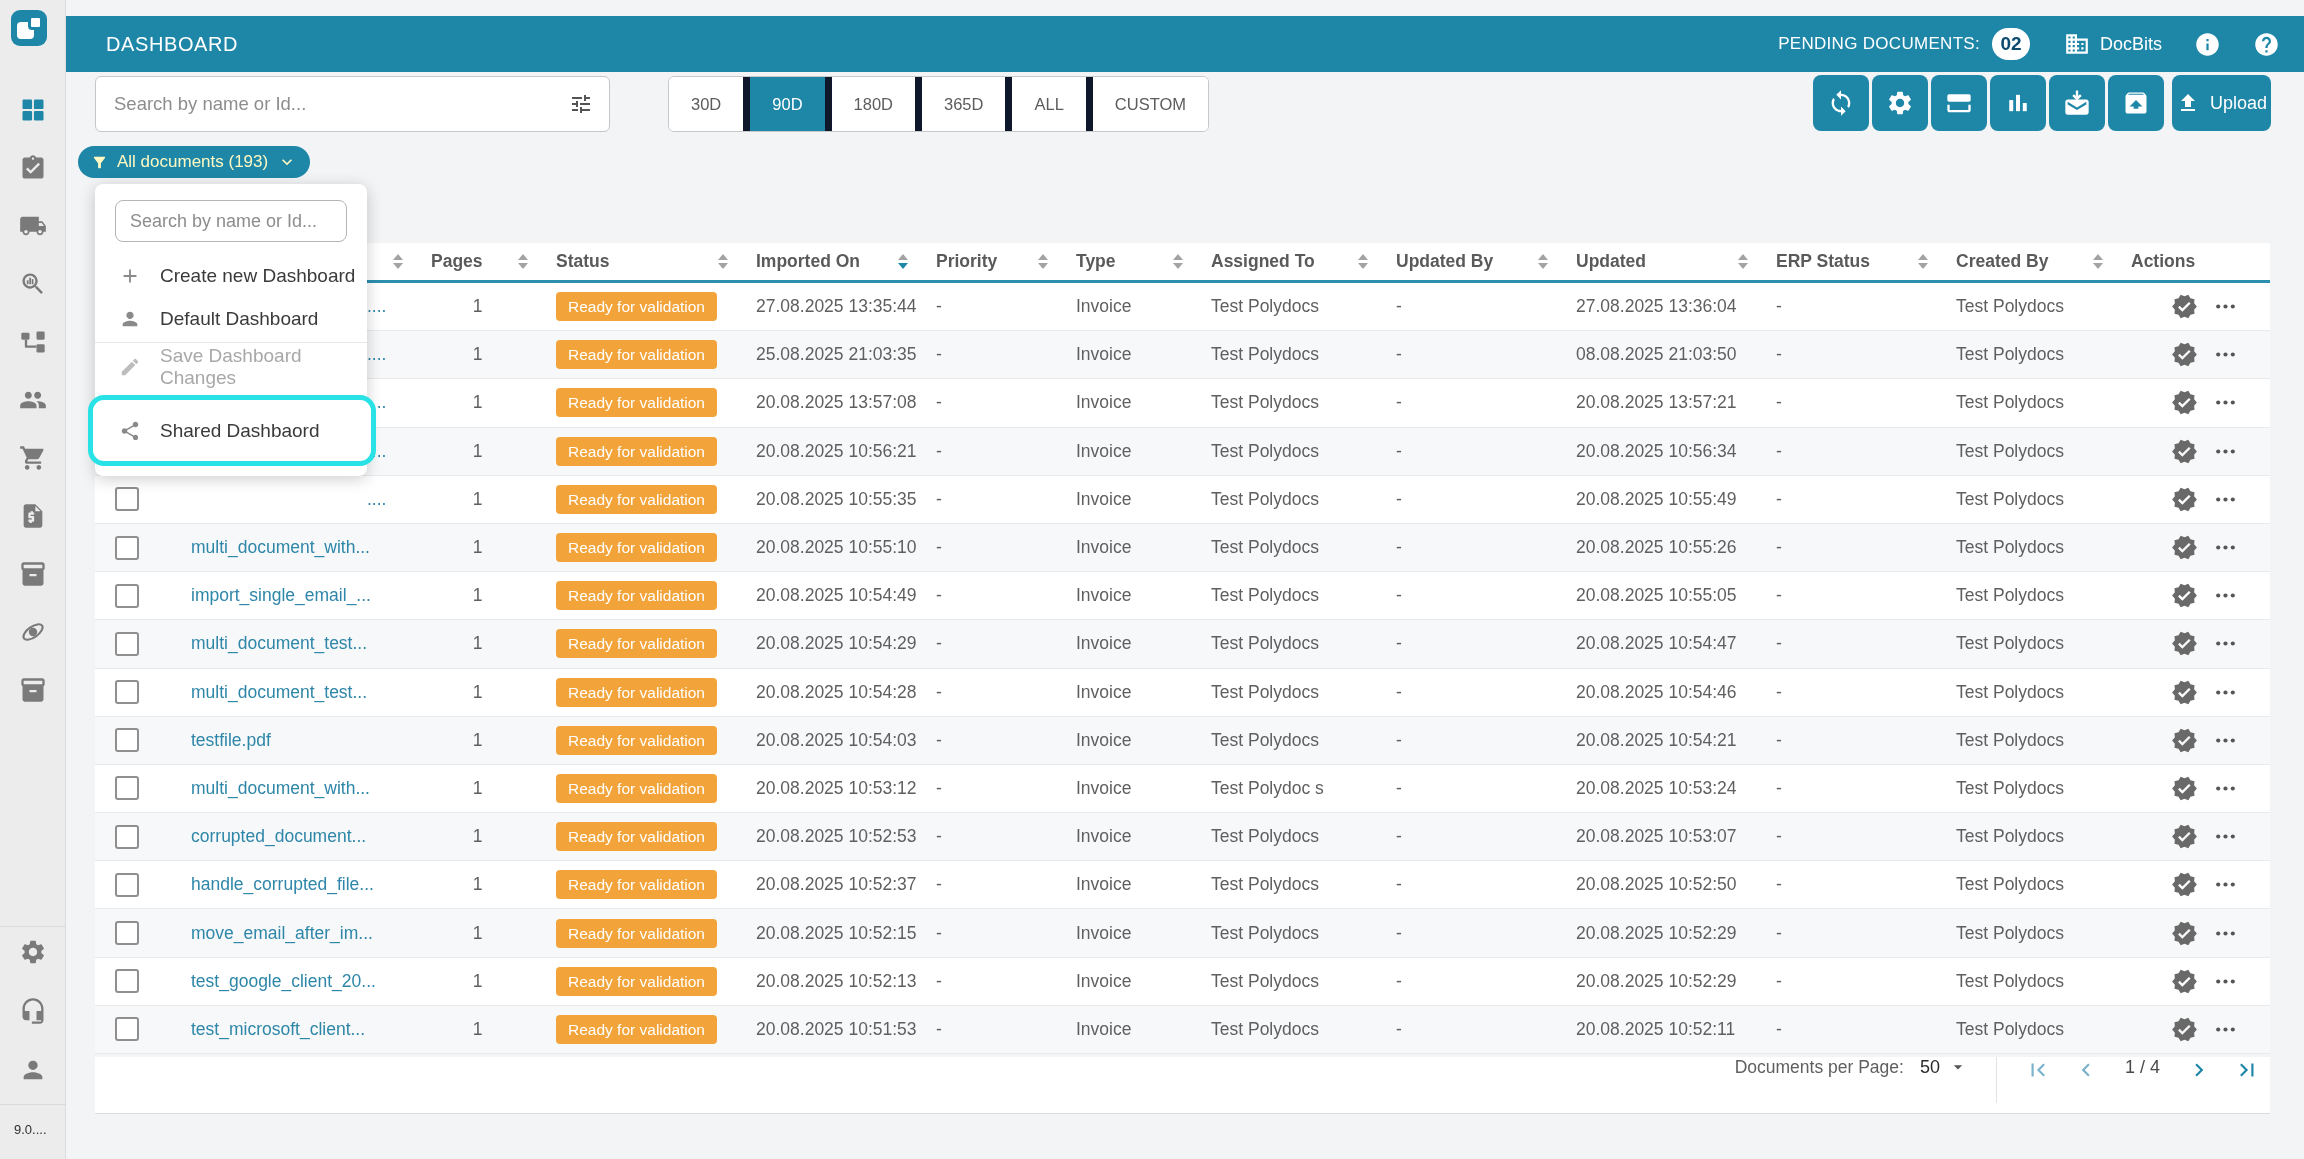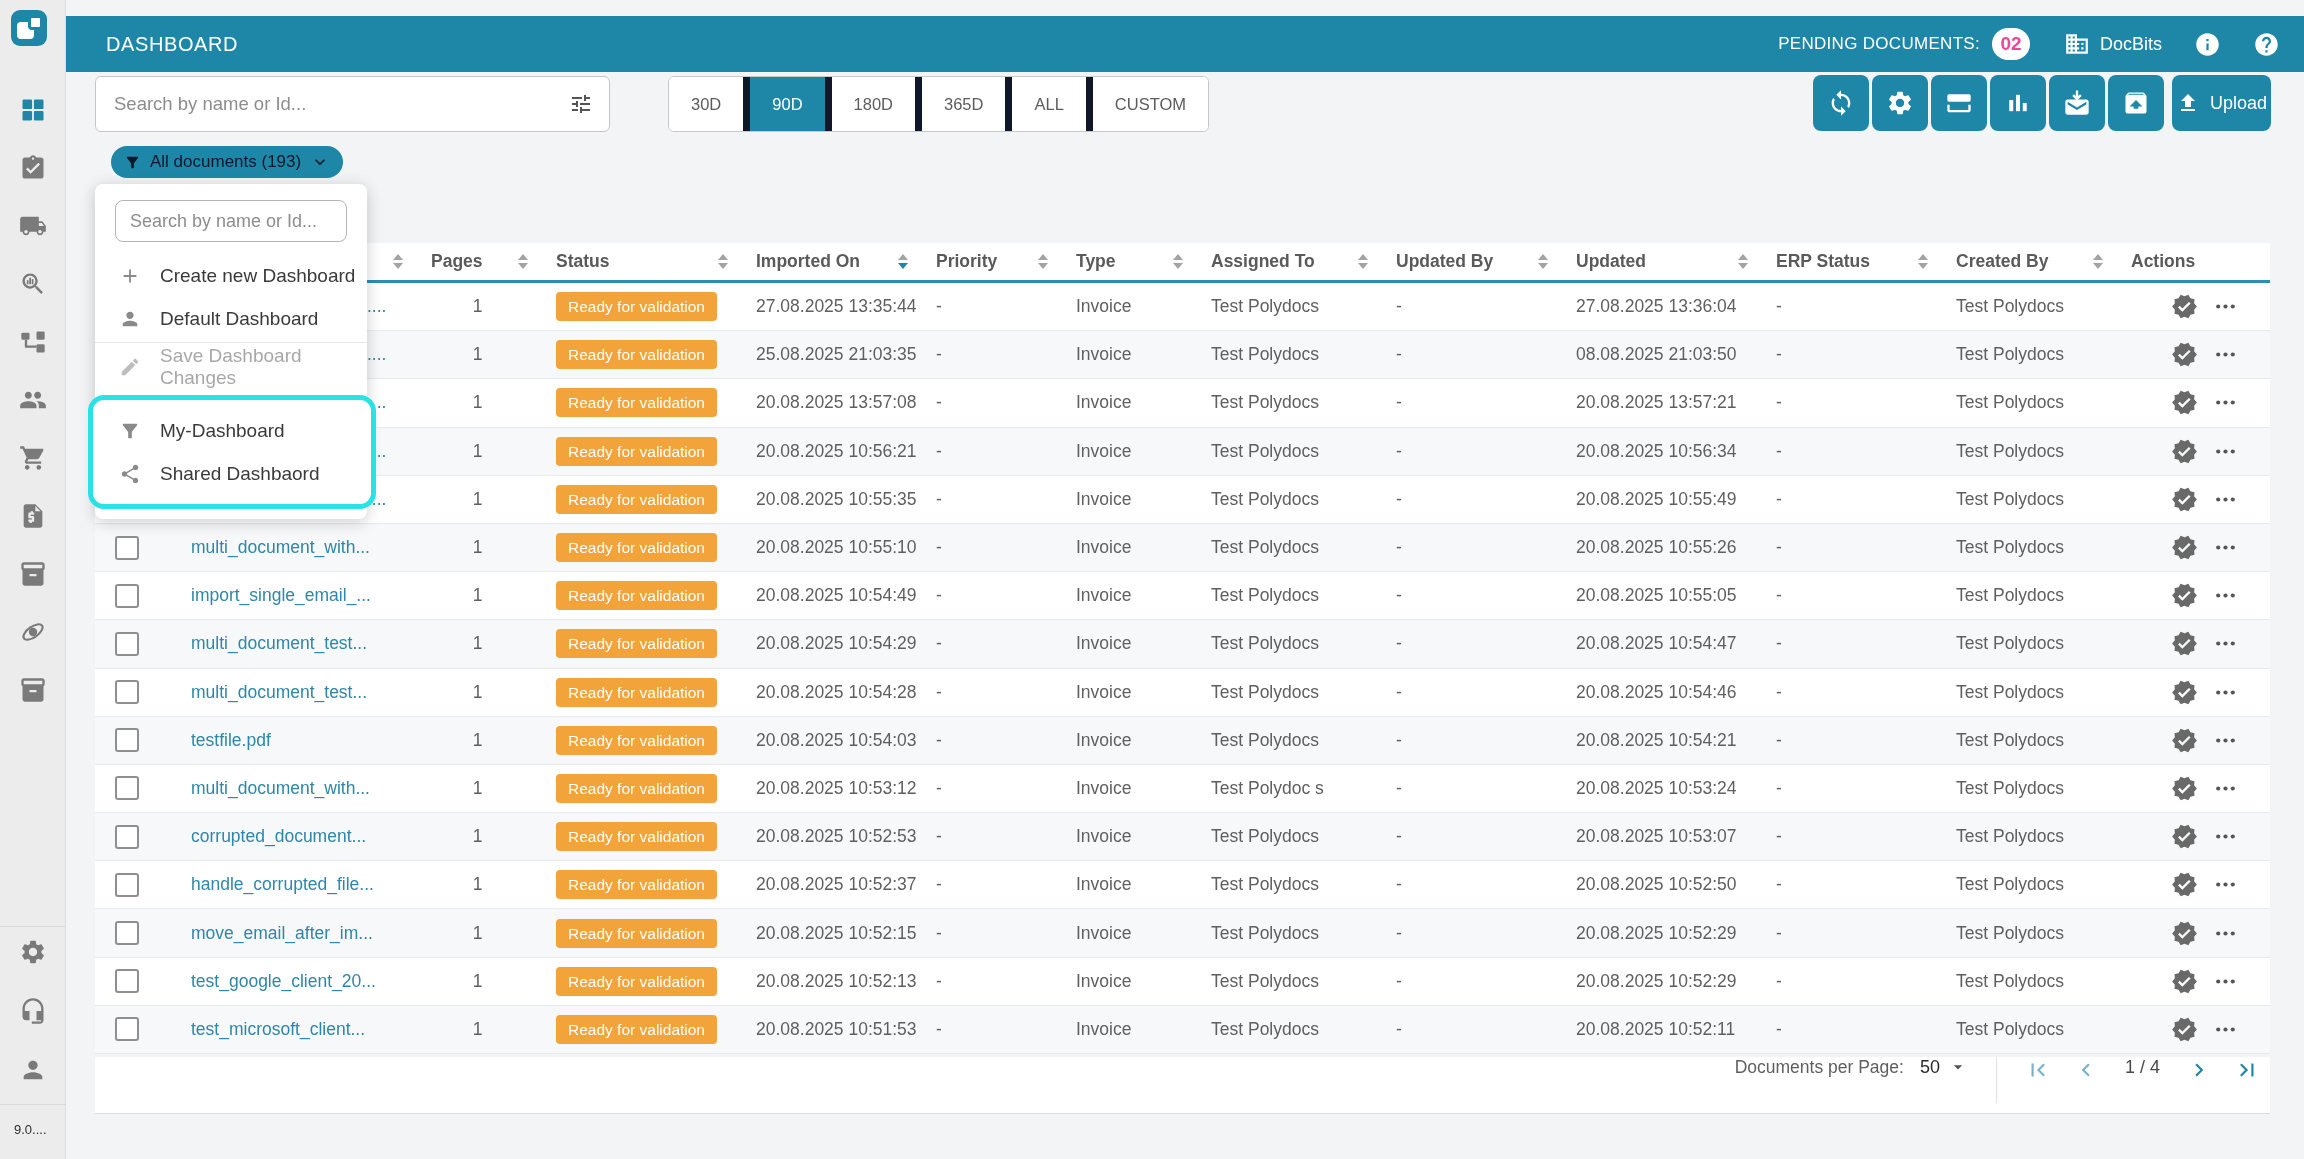--- a/index.html
+++ b/index.html
@@ -17,42 +17,42 @@
 .side-item.active{color:#1e87a8}
 .side-bottom{position:absolute;top:938px;left:0;width:66px;display:flex;flex-direction:column;align-items:center;gap:31px}
 .side-div{position:absolute;left:0;width:66px;height:1px;background:#d9d9d9}
 .side-version{position:absolute;left:14px;top:1122px;font-size:13px;color:#2f2f2f}
 
 
 .topbar{position:absolute;left:66px;top:16px;width:2238px;height:56px;background:#1e87a8;display:flex;align-items:center;color:#fff;z-index:4}
 .tb-title{margin-left:40px;font-size:20px;font-weight:500;letter-spacing:.6px}
 .tb-right{margin-left:auto;margin-right:24px;display:flex;align-items:center}
 .pending-label{font-size:17px;letter-spacing:.3px}
-.pending-badge{margin-left:12px;width:38px;height:32px;background:#fff;border-radius:16px;color:#ec4899;font-weight:bold;font-size:19px;display:flex;align-items:center;justify-content:center}
+.pending-badge{margin-left:12px;width:38px;height:32px;background:#fff;border-radius:16px;color:#0c4a6e;font-weight:bold;font-size:19px;display:flex;align-items:center;justify-content:center}
 .brand-icon{width:26px;height:26px;margin-left:34px;color:#fff}
 .brand{font-size:18px;margin-left:10px}
 .round-ic{width:27px;height:27px;margin-left:32px;color:#fff;cursor:pointer}
 
 
 .searchbox{position:absolute;left:95px;top:76px;width:515px;height:56px;background:#fff;border:1.5px solid #c6c6c6;border-radius:6px;display:flex;align-items:center}
 .searchbox input{flex:1;border:none;outline:none;font-size:18.5px;padding-left:18px;color:#333;font-family:inherit;background:transparent}
 ::placeholder{color:#8d8d8d;opacity:1}
 .tune{width:24px;height:24px;color:#555;margin-right:16px;cursor:pointer;flex:none}
 .segments{position:absolute;left:668px;top:76px;height:56px;display:flex;background:#fff;border:1px solid #c8c8c8;border-radius:6px;overflow:hidden}
 .seg{border:none;background:#fff;font-family:inherit;font-size:16.5px;font-weight:500;color:#5c5c5c;padding:0 22px;cursor:pointer;border-left:7px solid #0f172a}
 .seg:first-child{border-left:none}
 .seg.active{background:#1e87a8;color:#fff}
 .toolbar{position:absolute;top:75px;right:33px;display:flex;gap:3px;height:56px}
 .tbtn{width:56px;height:56px;background:#1e87a8;border:none;border-radius:8px;color:#fff;display:flex;align-items:center;justify-content:center;cursor:pointer}
 .tbtn .ic{width:28px;height:28px}
 .upload{margin-left:5px;height:56px;background:#1e87a8;border:none;border-radius:8px;color:#fff;display:flex;align-items:center;gap:10px;padding:0 4px;font-size:18px;font-family:inherit;cursor:pointer}
 .upload .uic{width:24px;height:24px}
 
 
-.chip{position:absolute;left:111px;top:146px;height:32px;background:#1e87a8;border-radius:16px;color:#0f172a;display:inline-flex;align-items:center;gap:9px;padding:0 13px;cursor:pointer;z-index:6}
+.chip{position:absolute;left:78px;top:146px;height:32px;background:#1e87a8;border-radius:16px;color:#fef9c3;display:inline-flex;align-items:center;gap:9px;padding:0 13px;cursor:pointer;z-index:6}
 .chip .fic{width:17px;height:17px}
 .chip .chev{width:20px;height:20px}
 .chip-label{font-size:17px}
 
 
 .dropdown{position:absolute;left:95px;top:184px;width:272px;background:#fff;border-radius:8px;box-shadow:0 3px 16px rgba(0,0,0,.2);z-index:10;padding:14px 0 8px}
 .dd-search{margin:2px 20px 12px;height:42px;border:1.5px solid #b5b5b5;border-radius:8px;display:flex;align-items:center;background:#fff}
 .dd-search input{width:100%;border:none;outline:none;background:transparent;font-size:18px;padding:0 14px;font-family:inherit;color:#333}
 .mi{height:43px;display:flex;align-items:center;gap:19px;padding-left:24px;font-size:19px;color:#3a3a3a;cursor:pointer;background:#fff}
 .mi .mic{width:22px;height:22px;color:#8a8a8a;flex:none}
@@ -300,28 +300,20 @@
       <div class="dd-div"></div>
       <div class="mi disabled">
         <span class="mic">
           <svg class="ic" viewBox="0 0 24 24" fill="currentColor">
             <path d="M3 17.25V21h3.75L17.81 9.94l-3.75-3.75L3 17.25zM20.71 7.04c.39-.39.39-1.02 0-1.41l-2.34-2.34c-.39-.39-1.02-.39-1.41 0l-1.83 1.83 3.75 3.75 1.83-1.83z"></path>
           </svg>
         </span>
         <span>Save Dashboard Changes</span>
       </div>
       <div class="hl-group">
-        <div class="mi ">
-          <span class="mic">
-            <svg class="ic" viewBox="0 0 24 24" fill="currentColor">
-              <path d="M4.25 5.61C6.27 8.2 10 13 10 13v6c0 .55.45 1 1 1h2c.55 0 1-.45 1-1v-6s3.72-4.8 5.74-7.39c.51-.66.04-1.61-.79-1.61H5.04c-.83 0-1.3.95-.79 1.61z"></path>
-            </svg>
-          </span>
-          <span>My-Dashboard</span>
-        </div>
         <div class="mi ">
           <span class="mic">
             <svg class="ic" viewBox="0 0 24 24" fill="currentColor">
               <path d="M18 16.08c-.76 0-1.44.3-1.96.77L8.91 12.7c.05-.23.09-.46.09-.7s-.04-.47-.09-.7l7.05-4.11c.54.5 1.25.81 2.04.81 1.66 0 3-1.34 3-3s-1.34-3-3-3-3 1.34-3 3c0 .24.04.47.09.7L8.04 9.81C7.5 9.31 6.79 9 6 9c-1.66 0-3 1.34-3 3s1.34 3 3 3c.79 0 1.5-.31 2.04-.81l7.12 4.16c-.05.21-.08.43-.08.65 0 1.61 1.31 2.92 2.92 2.92 1.61 0 2.92-1.31 2.92-2.92s-1.31-2.92-2.92-2.92z"></path>
             </svg>
           </span>
           <span>Shared Dashbaord</span>
         </div>
       </div>
     </div>

